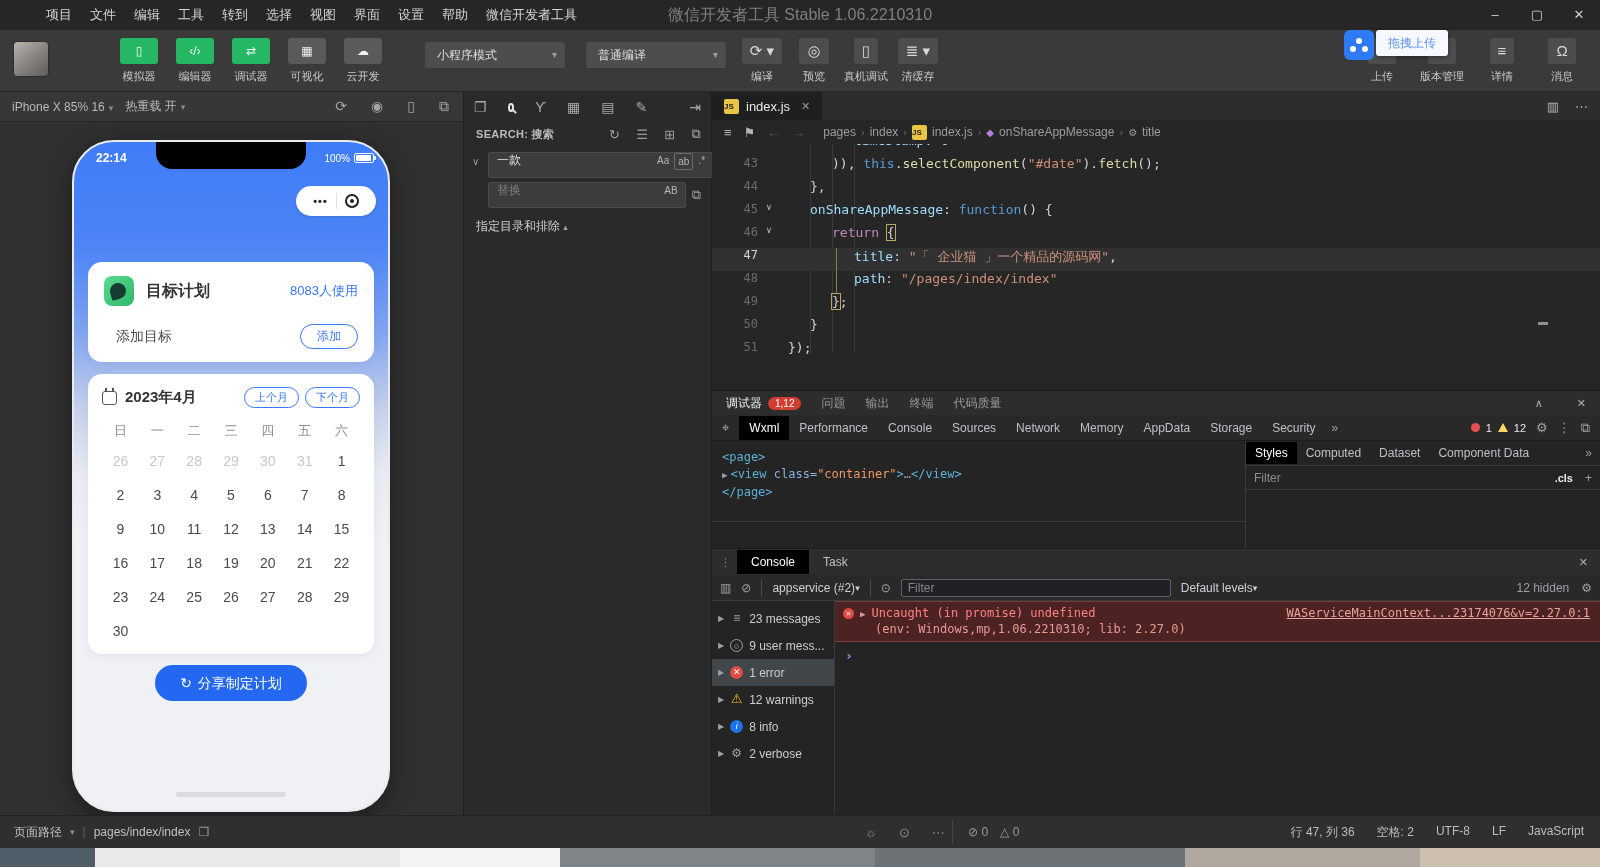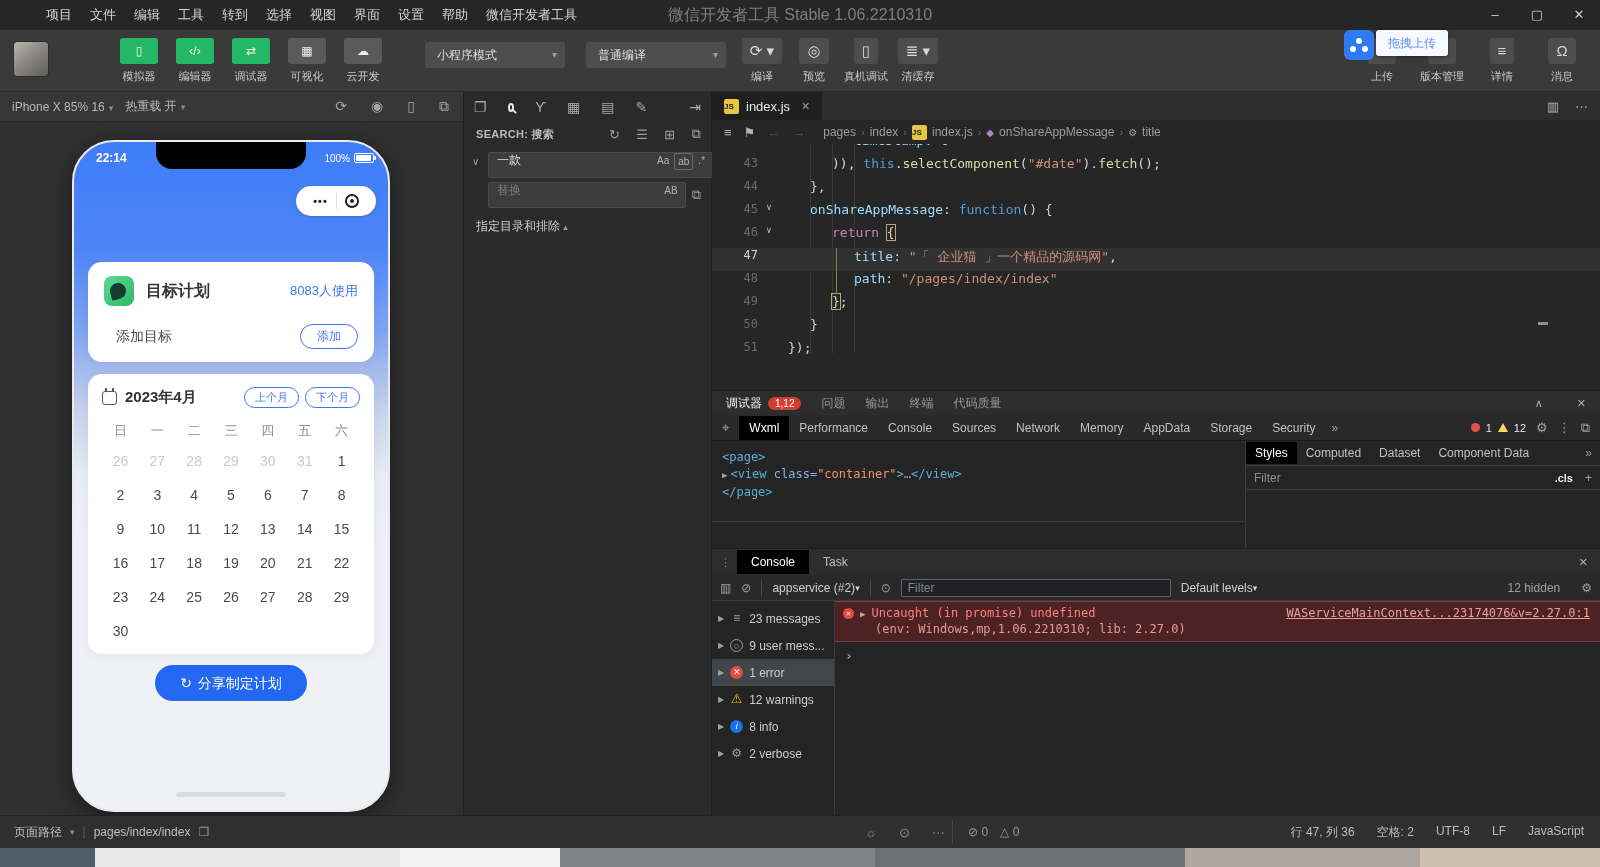--- a/index.html
+++ b/index.html
@@ -177,21 +177,21 @@
   .con-grip { color:#8a8a8a; padding:0 8px; font-size:11px; letter-spacing:-2px; }
   .con-tab { padding:5px 14px; color:#bdc1c6; }
   .con-tab.active { background:#000; color:#fff; }
   .con-head .close { margin-left:auto; padding-right:12px; color:#b0b0b0; font-size:11px; }
   .con-toolbar { height:26px; background:#292929; border-bottom:1px solid #3a3a3a; display:flex; align-items:center; font-size:12px; color:#9aa0a6; padding:0 8px; gap:10px; }
   .ct-sep { width:1px; height:16px; background:#4a4a4a; }
   .ct-select { color:#cdd0d4; display:flex; align-items:center; }
   .ct-select .caret{ font-size:9px; }
   .ct-filter { width:270px; height:18px; background:#202124; border:1px solid #5f6368; border-radius:2px; color:#e8eaed; font-size:12px; padding:0 6px; font-family:"Liberation Sans",sans-serif; outline:none; }
   .ct-filter::placeholder { color:#80868b; }
-  .ct-right { margin-left:auto; display:flex; align-items:center; gap:21px; }
+  .ct-right { margin-left:auto; display:flex; align-items:center; gap:12px; }
   .con-body { position:absolute; left:0; top:52px; bottom:0; width:100%; display:flex; }
   .con-sidebar { width:123px; border-right:1px solid #3a3a3a; padding-top:4px; }
   .cs-row { display:flex; align-items:center; height:27px; padding:0 6px; gap:6px; font-size:12px; color:#cdcdcd; white-space:nowrap; }
   .cs-row.selected { background:#41464b; }
   .cs-arrow { color:#9aa0a6; font-size:8px; }
   .cs-ic { width:13px; height:13px; border-radius:50%; font-size:9px; line-height:13px; text-align:center; flex:none; }
   .cs-ic.list { border:none; color:#9aa0a6; font-size:12px; }
   .cs-ic.user { border:1px solid #9aa0a6; color:#9aa0a6; font-size:8px; }
   .cs-ic.error { background:#e14b42; color:#fff; }
   .cs-ic.warning { background:transparent; color:#f2bb15; font-size:13px; line-height:12px; }

